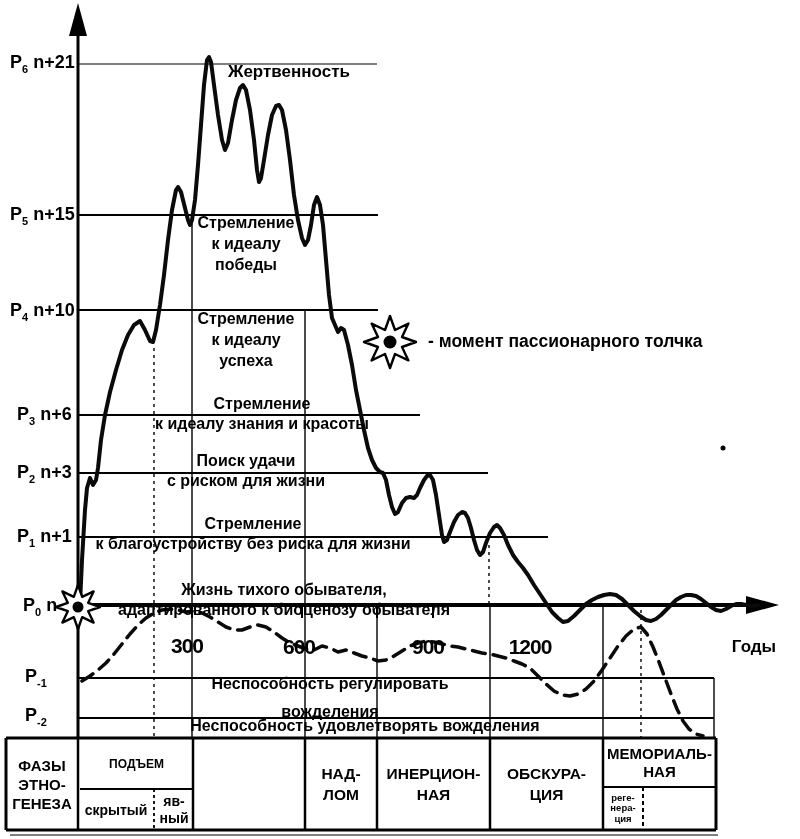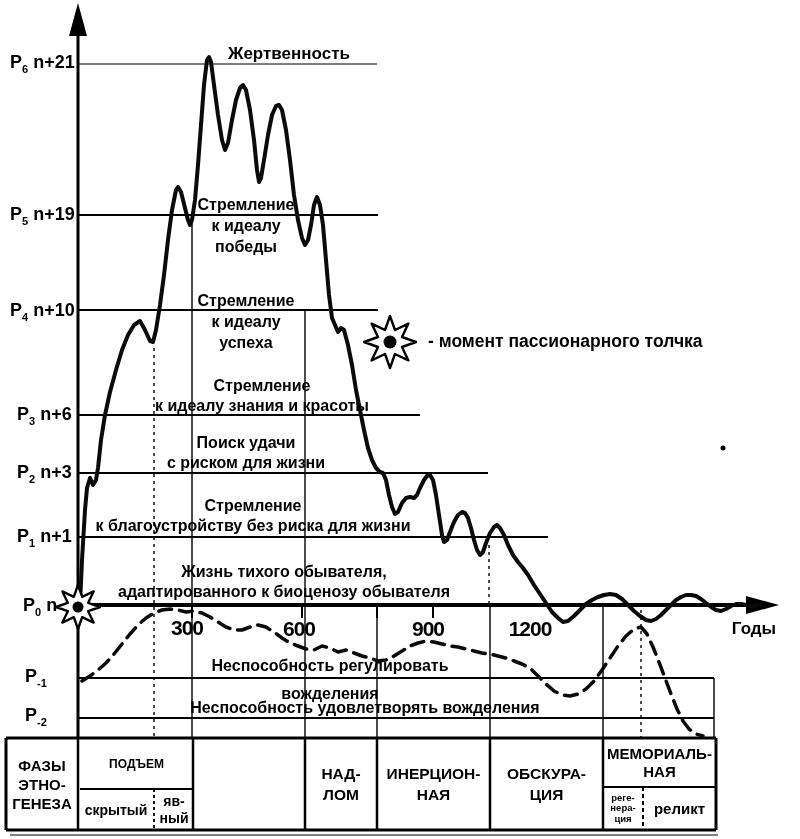--- a/index.html
+++ b/index.html
@@ -1,20 +1,20 @@
 <!DOCTYPE html>
 <html><head>
 <meta charset="utf-8">
 <style>
   html,body{margin:0;padding:0;background:#fff;}
   #stage{position:relative;width:800px;height:839px;background:#fff;overflow:hidden;
          font-family:"Liberation Sans",sans-serif;color:#000;}
   #chart-canvas{position:absolute;left:0;top:0;z-index:1;}
   .lbl{position:absolute;z-index:2;font-weight:bold;color:#000;line-height:1.2;}
-  .ctr{transform:translateX(-50%);text-align:center;}
+  .ctr{transform:translateX(-50%);text-align:center;margin-top:18px;}
   .pre{white-space:pre-line;}
   .ylab{font-size:18px;}
   .ylab sub{font-size:11px;}
   .rst{margin-left:5px;}
   .cell{position:absolute;z-index:2;display:flex;align-items:center;justify-content:center;
         text-align:center;font-weight:bold;white-space:pre-line;}
   .num{font-size:21px;letter-spacing:-1px;}
 </style>
 </head>
 <body>
@@ -64,21 +64,21 @@
       <polyline points="80,604 82,560 85,510 87,488 90,478 93,485 96,480 98,468 101,440 105,415 110,392 116,370 122,350 128,335 134,325 140,321 145,330 150,341 153,342 156,330 160,305 164,275 168,240 172,210 176,190 178,187 181,192 185,208 188,220 190,225 192,220 195,200 198,165 201,125 204,85 207,60 209,57 211,62 214,85 218,115 222,140 225,150 228,143 232,120 236,100 240,88 243,85 246,90 250,110 254,140 257,170 259,182 261,178 264,160 268,135 272,115 276,106 279,105 282,110 286,130 290,160 294,195 298,220 302,238 305,245 308,240 311,225 314,205 317,197 320,205 323,225 326,260 329,295 332,318 335,325 338,332 341,328 344,330 348,345 352,365 356,390 360,410 364,430 368,448 372,460 376,468 380,472 383,473 386,480 389,495 392,507 395,514 398,512 402,503 406,498 410,497 414,498 417,495 420,488 424,480 427,476 430,475 433,480 436,495 439,515 442,535 444,542 447,540 450,532 454,522 458,515 462,512 465,513 468,518 471,528 474,540 477,550 480,555 483,552 486,543 490,533 494,527 497,525 500,528 504,535 508,545 513,555 518,562 523,568 528,575 534,585 540,594 546,603 552,612 558,618 563,622 568,621 574,616 580,610 586,604 592,600 598,597 604,595 610,594 616,595 622,599 628,605 634,611 640,616 646,620 651,621 656,619 661,615 666,610 671,605 676,600 681,597 686,595 691,595 696,596 701,599 706,603 711,607 716,610 721,611 726,609 731,606 736,604 741,604 746,605 752,606 758,605" fill="none" stroke="#0a0a0a" stroke-width="4" stroke-linejoin="round" stroke-linecap="round"></polyline>
       <polyline points="82,681 90,676 98,670 106,663 114,654 122,644 130,634 138,625 146,618 154,613 162,610 170,609 178,610 186,612 194,611 202,613 210,617 218,622 226,627 234,630 242,630 250,627 258,625 266,627 274,632 282,638 290,643 298,646 306,649 314,650 322,646 330,648 338,652 346,650 354,653 362,656 370,658 378,661 386,660 394,656 402,651 410,646 418,643 426,641 434,642 442,644 450,646 458,647 466,649 474,651 482,653 490,654 498,656 506,658 514,661 522,664 530,668 538,676 546,684 554,691 562,695 570,696 578,694 586,689 594,681 602,670 610,658 618,646 626,636 634,629 641,627 647,634 653,647 659,662 665,678 671,694 677,709 683,721 689,729 696,734 703,736" fill="none" stroke="#0a0a0a" stroke-width="3.5" stroke-linejoin="round" stroke-linecap="round" stroke-dasharray="13 8"></polyline>
       <polygon points="78.0,585.0 82.2,596.8 93.6,591.4 88.2,602.8 100.0,607.0 88.2,611.2 93.6,622.6 82.2,617.2 78.0,629.0 73.8,617.2 62.4,622.6 67.8,611.2 56.0,607.0 67.8,602.8 62.4,591.4 73.8,596.8" fill="#fff" stroke="#000" stroke-width="2.4" stroke-linejoin="round"></polygon>
       <circle cx="78" cy="607" r="5.5" fill="#000"></circle>
       <polygon points="390.0,316.0 395.0,330.0 408.4,323.6 402.0,337.0 416.0,342.0 402.0,347.0 408.4,360.4 395.0,354.0 390.0,368.0 385.0,354.0 371.6,360.4 378.0,347.0 364.0,342.0 378.0,337.0 371.6,323.6 385.0,330.0" fill="#fff" stroke="#000" stroke-width="2.4" stroke-linejoin="round"></polygon>
       <circle cx="390" cy="342" r="6.5" fill="#000"></circle>
       <circle cx="723" cy="448" r="2.5" fill="#000"></circle>
     </svg>
 
   <div class="lbl ylab" style="left:10px;top:52px"><span>P</span><sub>6</sub><span class="rst">n+21</span></div>
-  <div class="lbl ylab" style="left:10px;top:204px"><span>P</span><sub>5</sub><span class="rst">n+19</span></div>
+  <div class="lbl ylab" style="left:10px;top:204px"><span>P</span><sub>5</sub><span class="rst">n+15</span></div>
   <div class="lbl ylab" style="left:10px;top:300px"><span>P</span><sub>4</sub><span class="rst">n+10</span></div>
   <div class="lbl ylab" style="left:17px;top:404px"><span>P</span><sub>3</sub><span class="rst">n+6</span></div>
   <div class="lbl ylab" style="left:17px;top:462px"><span>P</span><sub>2</sub><span class="rst">n+3</span></div>
   <div class="lbl ylab" style="left:17px;top:526px"><span>P</span><sub>1</sub><span class="rst">n+1</span></div>
   <div class="lbl ylab" style="left:23px;top:595px"><span>P</span><sub>0</sub><span class="rst">n</span></div>
   <div class="lbl ylab" style="left:25px;top:666px"><span>P</span><sub>-1</sub></div>
   <div class="lbl ylab" style="left:25px;top:705px"><span>P</span><sub>-2</sub></div>
 
   <div class="lbl ctr pre" style="left:289px;top:44px;font-size:17px">Жертвенность</div>
   <div class="lbl ctr pre" style="left:246px;top:194px;font-size:16px;line-height:21px">Стремление
@@ -118,14 +118,13 @@
 ЛОМ</div>
   <div class="cell" style="left:378px;top:739px;width:111px;height:90px;font-size:15.5px;line-height:21px">ИНЕРЦИОН-
 НАЯ</div>
   <div class="cell" style="left:491px;top:739px;width:111px;height:90px;font-size:15.5px;line-height:21px">ОБСКУРА-
 ЦИЯ</div>
   <div class="cell" style="left:604px;top:739px;width:111px;height:47px;font-size:15px;line-height:18px">МЕМОРИАЛЬ-
 НАЯ</div>
   <div class="cell" style="left:604px;top:788px;width:38px;height:41px;font-size:9.5px;line-height:10.5px">реге-
 нера-
 ция</div>
-  <div class="cell" style="left:644px;top:788px;width:71px;height:41px;font-size:15px">реликт</div>
 </div>
 
 </body></html>

